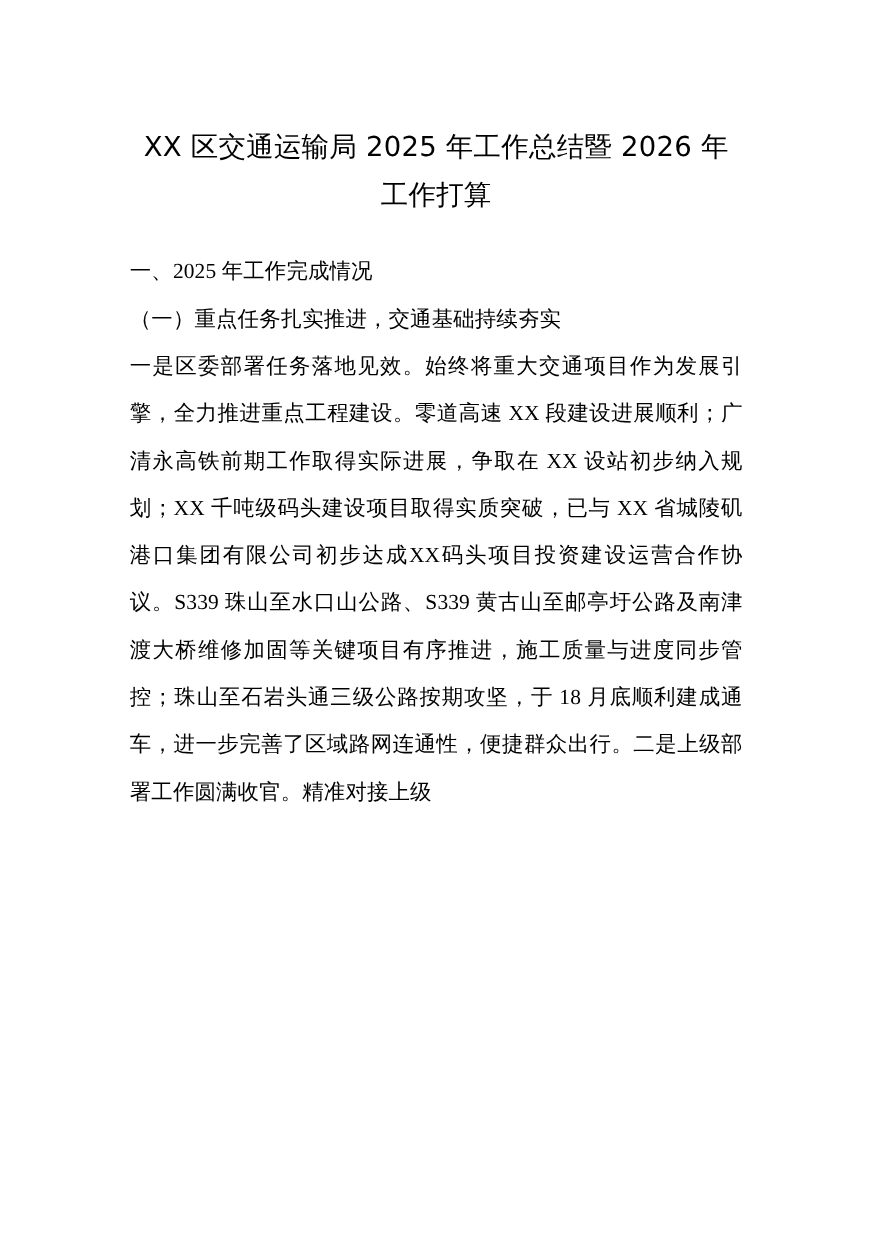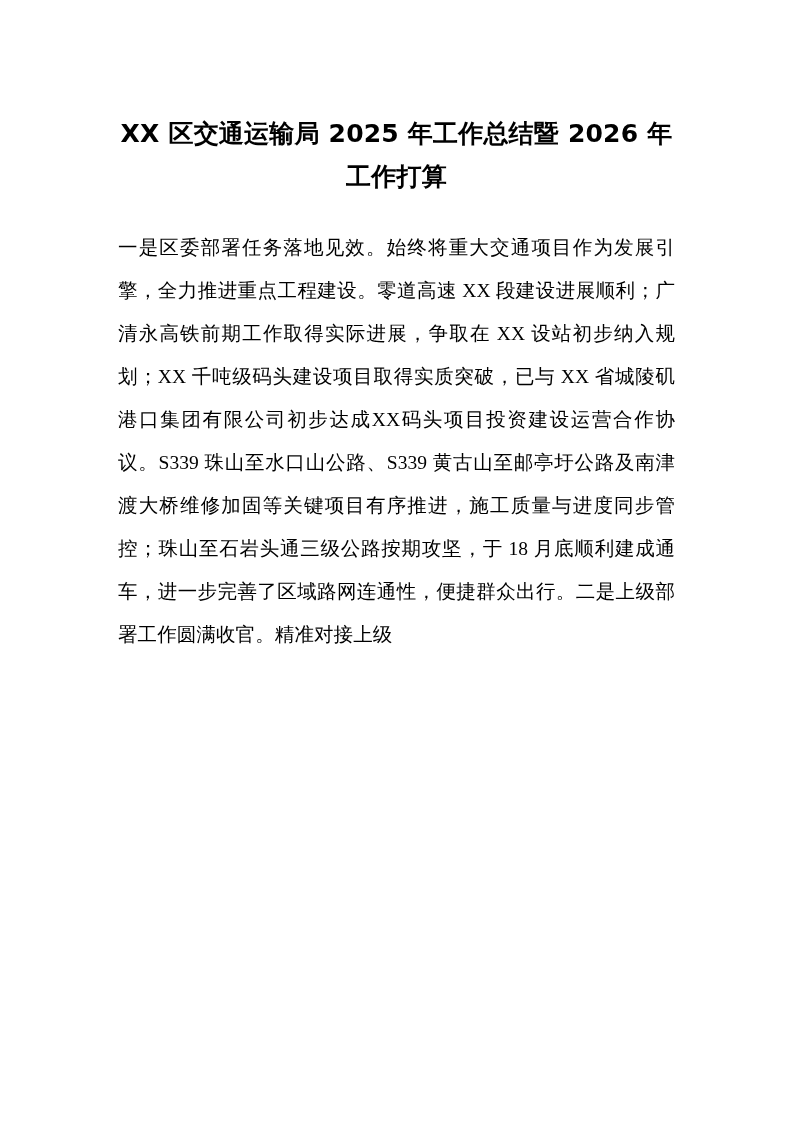--- a/index.html
+++ b/index.html
@@ -17,21 +17,21 @@
   .page {
     width: 793px;
     height: 1122px;
     box-sizing: border-box;
     padding: 112px 118px 0 118px;
     position: relative;
     background: #ffffff;
   }
   .doc-title {
     font-family: "DejaVu Sans", "Liberation Sans", sans-serif;
-    font-weight: bold;
+    font-weight: normal;
     font-size: 25px;
     line-height: 43px;
     text-align: center;
     letter-spacing: 0.2px;
     margin: 0 0 28px 0;
     color: #000000;
   }
   .body-text p {
     margin: 0;
     font-size: 19.5px;
@@ -46,16 +46,18 @@
   }
 </style>
 </head>
 <body>
 
 <div class="page">
 
   <h1 class="doc-title">XX 区交通运输局 2025 年工作总结暨 2026 年工作打算</h1>
 
   <div class="body-text">
+    <p>一、2025 年工作完成情况</p>
+    <p class="indent2">（一）重点任务扎实推进，交通基础持续夯实</p>
     <p>一是区委部署任务落地见效。始终将重大交通项目作为发展引擎，全力推进重点工程建设。零道高速 XX 段建设进展顺利；广清永高铁前期工作取得实际进展，争取在 XX 设站初步纳入规划；XX 千吨级码头建设项目取得实质突破，已与 XX 省城陵矶港口集团有限公司初步达成XX码头项目投资建设运营合作协议。S339 珠山至水口山公路、S339 黄古山至邮亭圩公路及南津渡大桥维修加固等关键项目有序推进，施工质量与进度同步管控；珠山至石岩头通三级公路按期攻坚，于 18 月底顺利建成通车，进一步完善了区域路网连通性，便捷群众出行。二是上级部署工作圆满收官。精准对接上级</p>
   </div>
 
 </div>
 
 </body></html>

